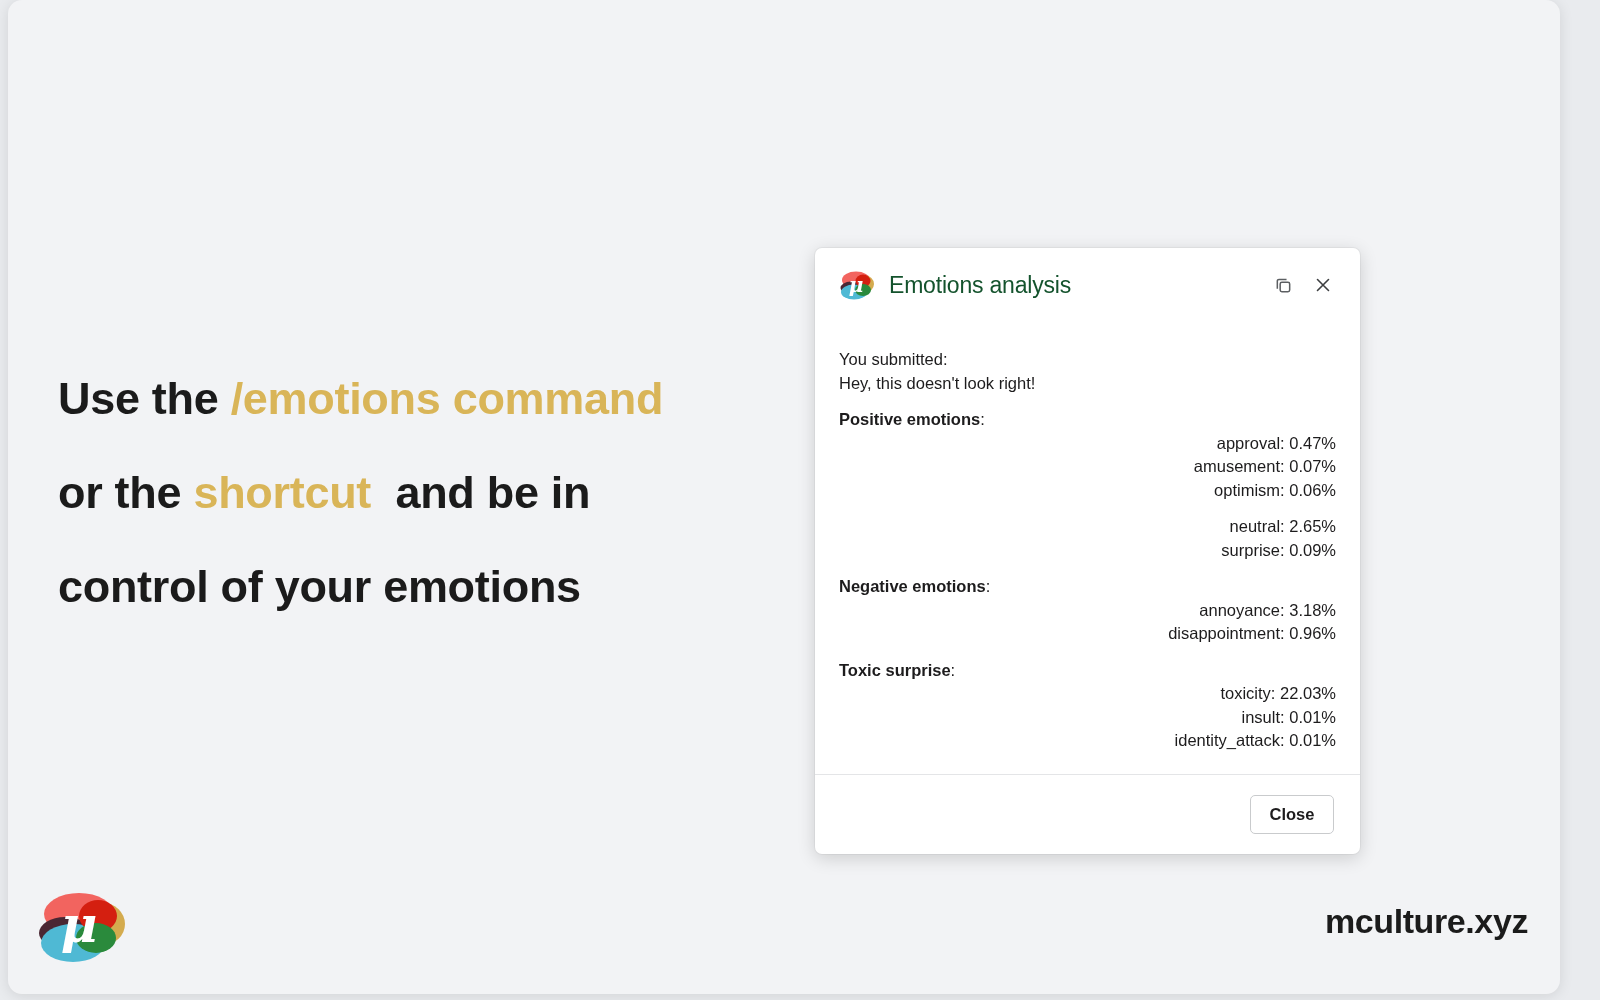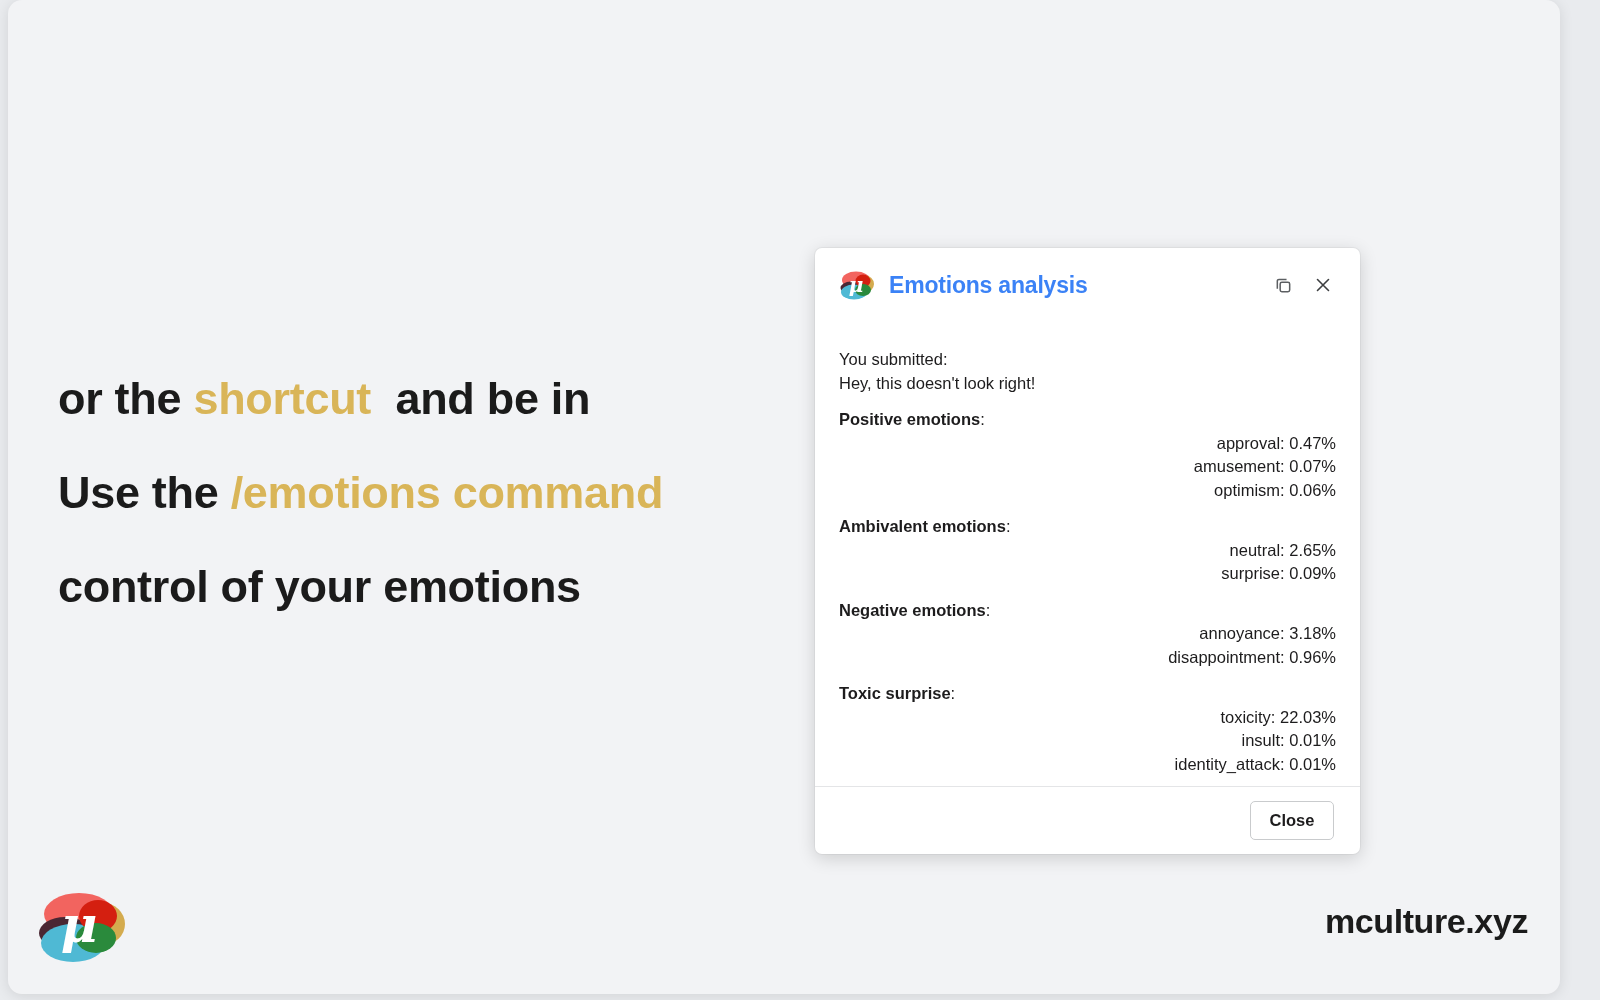--- a/index.html
+++ b/index.html
@@ -86,22 +86,22 @@
   }
   #app-icon {
     width: 36px; height: 36px;
     flex: 0 0 auto;
     margin-right: 14px;
   }
   #app-icon svg { display: block; width: 36px; height: 36px; }
 
   #dialog-title {
     font-size: 23px;
-    font-weight: 700;
-    color: #3b82f6;
+    font-weight: 400;
+    color: #14532d;
     letter-spacing: -0.2px;
     flex: 1 1 auto;
   }
 
   .hdr-btn {
     width: 30px; height: 30px;
     display: flex; align-items: center; justify-content: center;
     cursor: pointer;
     border-radius: 4px;
     color: #5c5f62;
@@ -130,21 +130,21 @@
   .emo-item {
     padding-left: 13px;
     color: #1d1c1d;
     font-weight: 400;
     text-align: right;
   }
 
   
   #dialog-footer {
     flex: 0 0 auto;
-    height: 68px;
+    height: 80px;
     border-top: 1px solid #e4e5e7;
     display: flex;
     align-items: center;
     justify-content: flex-end;
     padding-right: 26px;
   }
   #close-button {
     min-width: 84px;
     height: 39px;
     padding: 0 18px;
@@ -157,22 +157,22 @@
     color: #1d1c1d;
     cursor: pointer;
   }
 </style>
 </head>
 <body>
 
 <div id="page-frame">
 
   <div id="headline">
+      <span class="line"><span>Use the </span><span class="hl">/emotions command</span></span>
       <span class="line"><span>or the </span><span class="hl">shortcut</span><span>  and be in</span></span>
-      <span class="line"><span>Use the </span><span class="hl">/emotions command</span></span>
       <span class="line"><span>control of your emotions</span></span>
     </div>
 
   <div id="brand-logo">
     <svg viewBox="0 0 96 88" xmlns="http://www.w3.org/2000/svg">
       <ellipse cx="46" cy="34" rx="35" ry="21" fill="#f2645f"></ellipse>
       <ellipse cx="70" cy="44" rx="22" ry="21" fill="#d4ab4e"></ellipse>
       <ellipse cx="32" cy="53" rx="26" ry="16" fill="#4a2733"></ellipse>
       <ellipse cx="40" cy="63" rx="32" ry="19" fill="#4fb9d4"></ellipse>
       <ellipse cx="65" cy="36" rx="19" ry="16" fill="#d41f10"></ellipse>
@@ -221,21 +221,20 @@
         <div>Hey, this doesn't look right!</div>
       </div>
       <div id="emotions-list">
           <div class="emo-group">
             <div class="emo-group-title"><b>Positive emotions</b>:</div>
             <div class="emo-item">approval: 0.47%</div>
             <div class="emo-item">amusement: 0.07%</div>
             <div class="emo-item">optimism: 0.06%</div>
           </div>
           <div class="emo-group">
-            <div class="emo-group-title"><b>Ambivalent emotions</b>:</div>
             <div class="emo-item">neutral: 2.65%</div>
             <div class="emo-item">surprise: 0.09%</div>
           </div>
           <div class="emo-group">
             <div class="emo-group-title"><b>Negative emotions</b>:</div>
             <div class="emo-item">annoyance: 3.18%</div>
             <div class="emo-item">disappointment: 0.96%</div>
           </div>
           <div class="emo-group">
             <div class="emo-group-title"><b>Toxic surprise</b>:</div>

